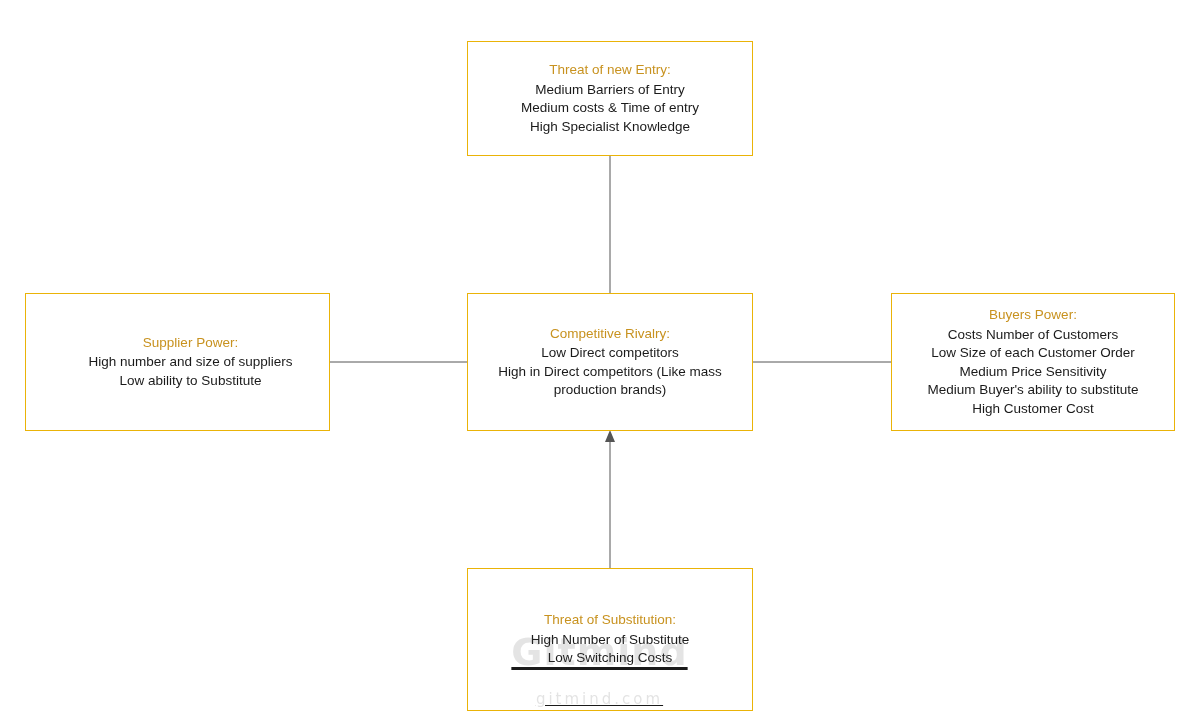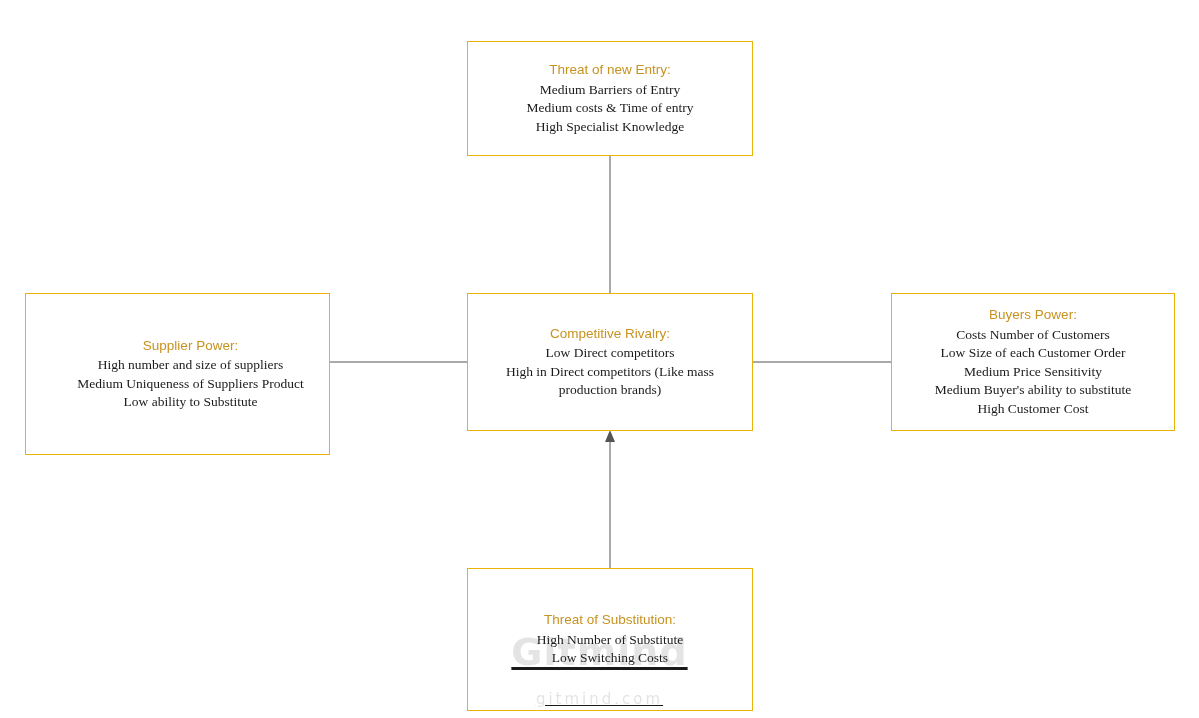--- a/index.html
+++ b/index.html
@@ -42,34 +42,33 @@
   }
   .box-title {
     color: #c8921f;
     font-size: 13.5px;
     margin-bottom: 1px;
     white-space: nowrap;
   }
   .box-line {
     color: #1a1a1a;
     font-size: 13.5px;
-    font-family: Liberation Serif, serif;
   }
   
   #box-entry {
     left: 467px;
     top: 41px;
     width: 286px;
     height: 115px;
   }
   #box-supplier {
     left: 25px;
     top: 293px;
     width: 305px;
-    height: 162px;
+    height: 138px;
     padding-left: 36px;
   }
   #box-rivalry {
     left: 467px;
     top: 293px;
     width: 286px;
     height: 138px;
     text-align: center;
   }
   #box-buyers {
@@ -130,21 +129,20 @@
   <div class="box" id="box-entry">
     <div class="box-title">Threat of new Entry:</div>
     <div class="box-line">Medium Barriers of Entry</div>
     <div class="box-line">Medium costs &amp; Time of entry</div>
     <div class="box-line">High Specialist Knowledge</div>
   </div>
 
   <div class="box" id="box-supplier">
     <div class="box-title">Supplier Power:</div>
     <div class="box-line">High number and size of suppliers</div>
-    <div class="box-line">Medium Uniqueness of Suppliers Product</div>
     <div class="box-line">Low ability to Substitute</div>
   </div>
 
   <div class="box" id="box-rivalry">
     <div class="box-title">Competitive Rivalry:</div>
     <div class="box-line">Low Direct competitors</div>
     <div class="box-line">High in Direct competitors (Like mass</div>
     <div class="box-line">production brands)</div>
   </div>
 

